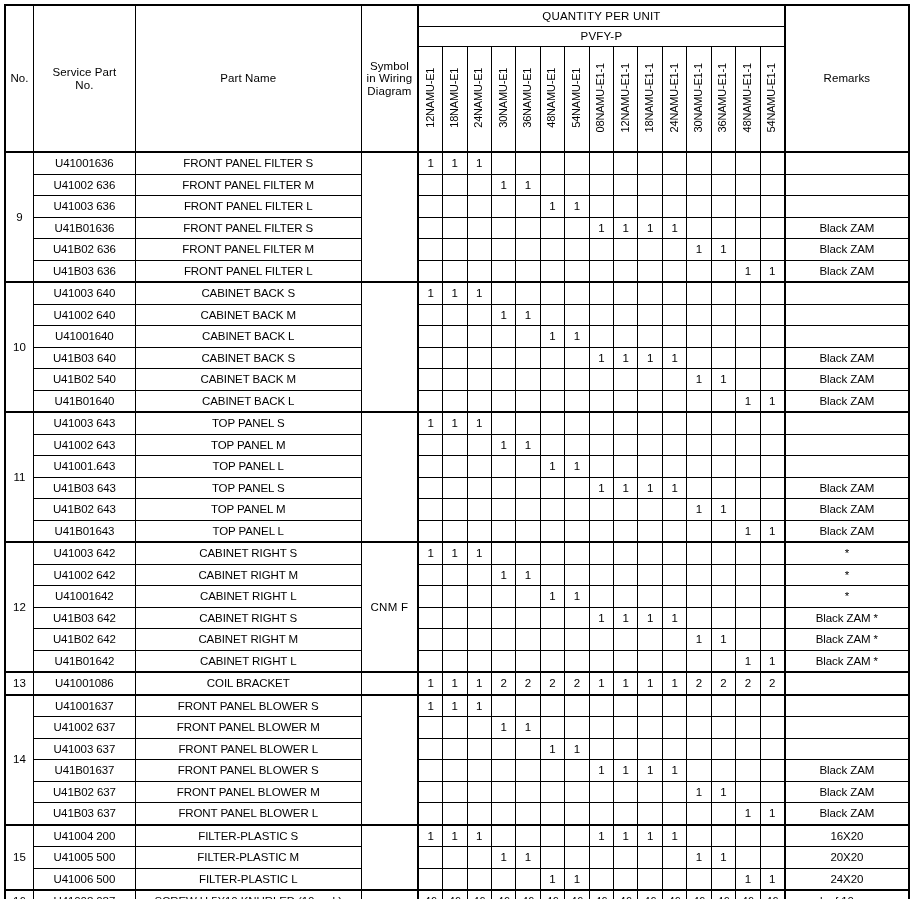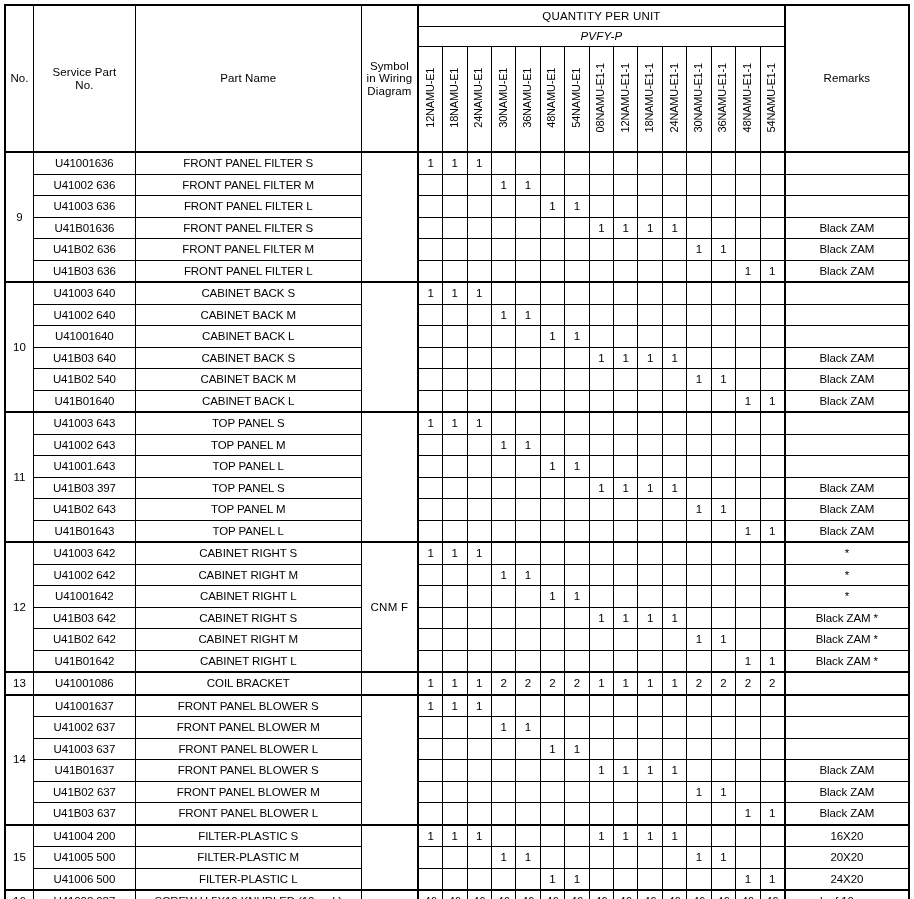--- a/index.html
+++ b/index.html
@@ -56,21 +56,20 @@
   .hdr-title {
     font-size: 12.5px;
     letter-spacing: .2px;
     height: 20px;
     margin-top: 12px;
   }
   .hdr-sub {
     font-size: 12.5px;
     letter-spacing: .2px;
     height: 19px;
-    font-style: italic;
   }
   .hdr-main {
     font-size: 12.5px;
     letter-spacing: .1px;
   }
   .hdr-main .lbl { display: block; }
 
   .rot-wrap {
     height: 104px;
     position: relative;
@@ -522,21 +521,21 @@
           <td class="qty"></td>
           <td class="qty"></td>
           <td class="qty"></td>
           <td class="qty"></td>
           <td class="qty"></td>
           <td class="qty"></td>
           <td class="qty br-thick"></td>
           <td class="rmk br-thick"></td>
         </tr>
         <tr>
-          <td class="partno">U41B03 397</td>
+          <td class="partno">U41B03 643</td>
           <td class="pname">TOP PANEL S</td>
           <td class="qty bl-thick"></td>
           <td class="qty"></td>
           <td class="qty"></td>
           <td class="qty"></td>
           <td class="qty"></td>
           <td class="qty"></td>
           <td class="qty"></td>
           <td class="qty">1</td>
           <td class="qty">1</td>

